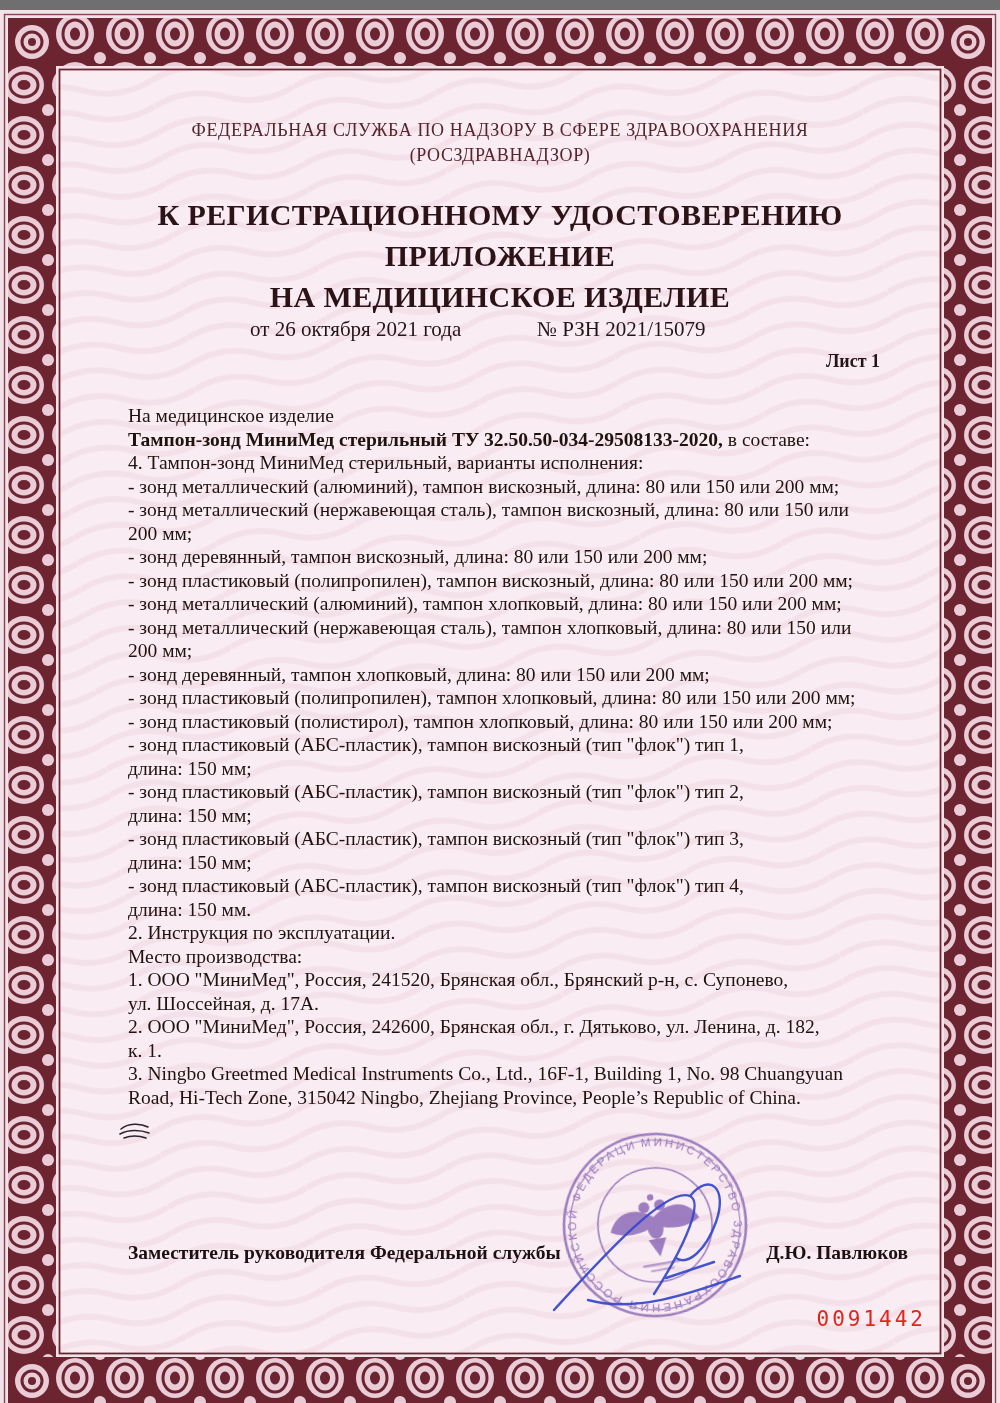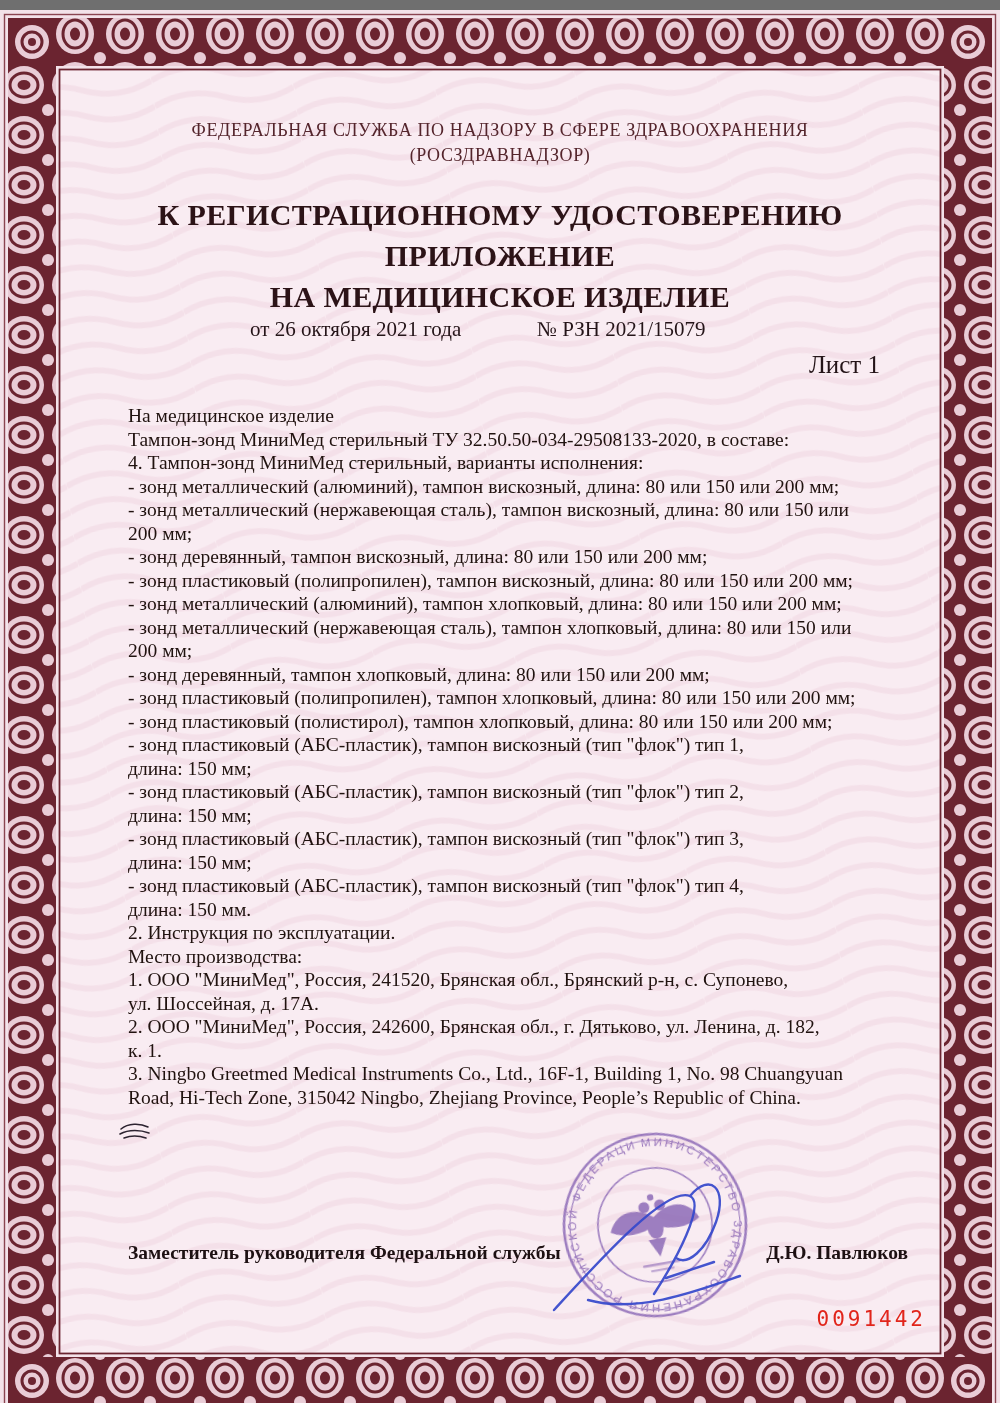--- a/index.html
+++ b/index.html
@@ -17,28 +17,28 @@
     font-size:18px; line-height:25px; color:#54252c; letter-spacing:0.6px;
   }
   .title {
     position:absolute; top:184px; left:60px; right:60px; text-align:center;
     font-size:30px; line-height:41px; font-weight:bold; color:#2c1317; letter-spacing:0.4px;
   }
   .meta-row { position:absolute; top:307px; left:2px; width:100%; height:30px;
     font-weight:normal; font-size:21px; color:#241418; }
   .meta-date   { position:absolute; left:248px; }
   .meta-number { position:absolute; left:535px; }
-  .sheet { position:absolute; top:341px; right:120px; font-weight:normal; font-size:25px; }
+  .sheet { position:absolute; top:341px; right:120px; font-weight:bold; font-size:18px; }
 
   .body-text {
     position:absolute; top:394px; left:128px; width:802px;
     font-size:19.5px; line-height:23.5px; color:#20120f;
   }
   .para { white-space:pre-wrap; }
-  .bold { font-weight:normal; }
+  .bold { font-weight:bold; }
 
   .sig-row {
     position:absolute; left:128px; top:1230px; width:780px; z-index:4;
     display:flex; align-items:flex-end;
     font-weight:bold; font-size:19.5px; line-height:26.5px; color:#1d1012;
   }
   .sig-name { margin-left:auto; white-space:nowrap; }
 
   .serial {
     position:absolute; top:1297px; right:74px; z-index:4;

